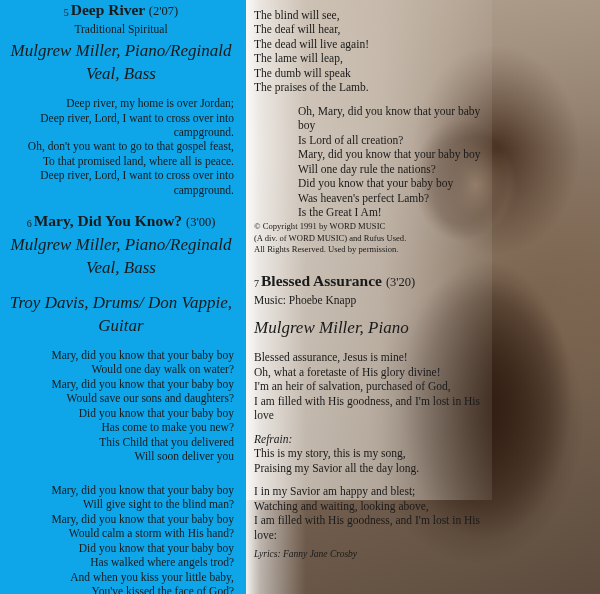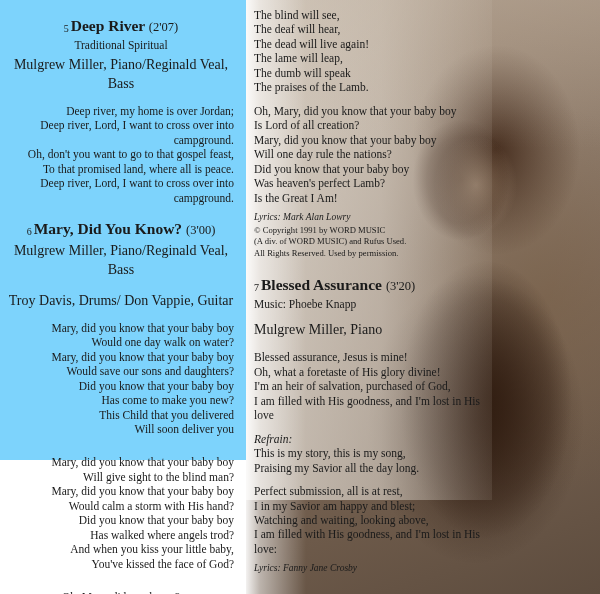--- a/index.html
+++ b/index.html
@@ -17,24 +17,24 @@
   .page {
     position: relative;
     width: 600px;
     height: 594px;
     display: flex;
   }
 
   
   .col-left {
     width: 246px;
-    height: 460px;
+    height: 594px;
     box-sizing: border-box;
-    padding: 16px 12px 0 8px;
-    background: #7dd3fc;
+    padding: 0 12px 0 8px;
+    background: #0ea5e9;
   }
 
   
   .col-right {
     position: relative;
     width: 354px;
     height: 594px;
     overflow: hidden;
     background: #14b8a6;
   }
@@ -113,21 +113,22 @@
     font-size: 12.5px;
     font-weight: normal;
   }
   .credit-line {
     font-size: 11.5px;
     text-align: center;
     line-height: 1.35;
     margin: 0;
   }
   .credit-italic {
-    font-size: 14px;
+    font-size: 17px;
+    font-style: italic;
     text-align: center;
     line-height: 1.35;
     margin: 3px 0 0 0;
   }
   .lyric-block {
     font-size: 11.5px;
     line-height: 1.26;
     margin: 10px 0 0 0;
   }
   .lyric-block.right-align {
@@ -243,31 +244,30 @@
         <span class="lyric-line">The blind will see,</span>
         <span class="lyric-line">The deaf will hear,</span>
         <span class="lyric-line">The dead will live again!</span>
         <span class="lyric-line">The lame will leap,</span>
         <span class="lyric-line">The dumb will speak</span>
         <span class="lyric-line">The praises of the Lamb.</span>
       </div>
 
       <div class="stanza-gap"></div>
 
-      <div class="lyric-block left-align" style="margin-top:0;">
+      <div class="lyric-block left-align" style="margin-top:0;margin-left:44px;">
         <span class="lyric-line">Oh, Mary, did you know that your baby boy</span>
         <span class="lyric-line">Is Lord of all creation?</span>
         <span class="lyric-line">Mary, did you know that your baby boy</span>
         <span class="lyric-line">Will one day rule the nations?</span>
         <span class="lyric-line">Did you know that your baby boy</span>
         <span class="lyric-line">Was heaven's perfect Lamb?</span>
         <span class="lyric-line">Is the Great I Am!</span>
       </div>
 
-      <p class="lyrics-credit">Lyrics: Mark Alan Lowry</p>
       <div>
         <p class="copyright">© Copyright 1991 by WORD MUSIC</p>
         <p class="copyright">(A div. of WORD MUSIC) and Rufus Used.</p>
         <p class="copyright">All Rights Reserved. Used by permission.</p>
       </div>
 
       <div class="track" style="margin-top:16px;">
         <div class="track-title" style="text-align:left;">
           <span class="track-num">7</span><span>Blessed Assurance</span> <span class="track-dur">(3'20)</span>
         </div>
@@ -285,21 +285,20 @@
 
         <div class="lyric-block left-align" style="margin-top:0;">
           <span class="refrain-label">Refrain:</span>
           <span class="lyric-line">This is my story, this is my song,</span>
           <span class="lyric-line">Praising my Savior all the day long.</span>
         </div>
 
         <div class="stanza-gap"></div>
 
         <div class="lyric-block left-align" style="margin-top:0;">
-          <span class="lyric-line">Perfect submission, all is at rest,</span>
           <span class="lyric-line">I in my Savior am happy and blest;</span>
           <span class="lyric-line">Watching and waiting, looking above,</span>
           <span class="lyric-line">I am filled with His goodness, and I'm lost in His love:</span>
         </div>
 
         <p class="lyrics-credit">Lyrics: Fanny Jane Crosby</p>
       </div>
 
     </div>
   </div>

